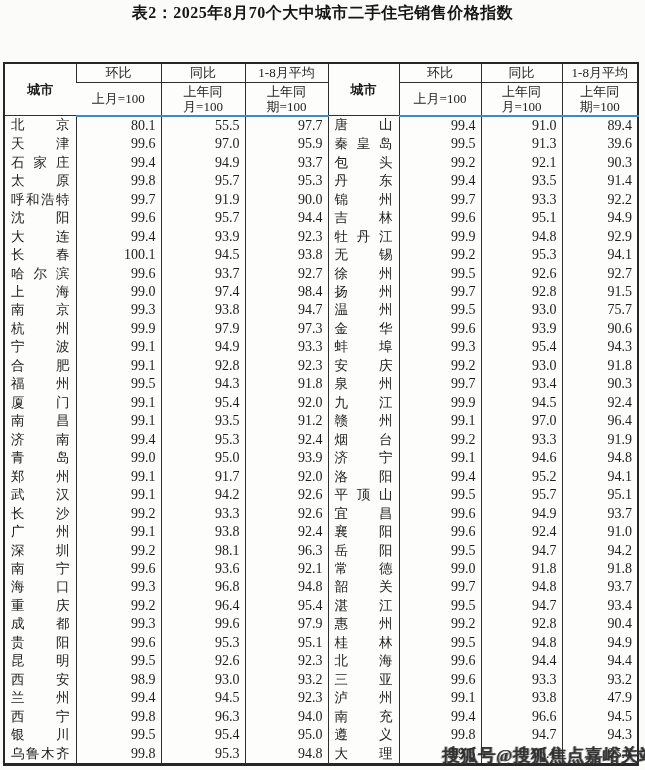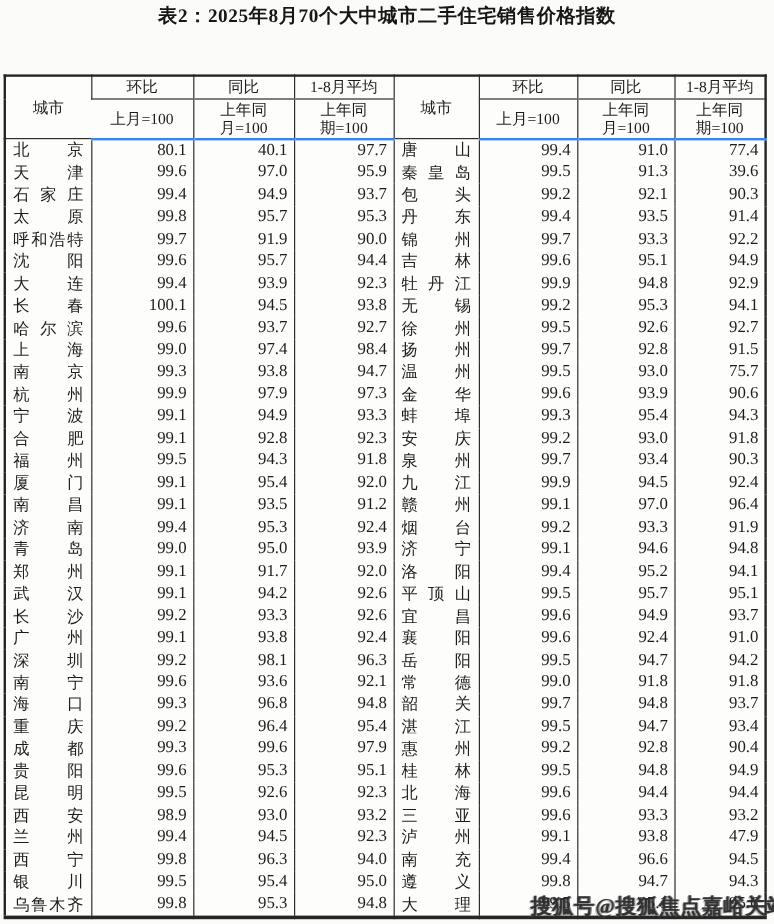--- a/index.html
+++ b/index.html
@@ -43,21 +43,21 @@
 
   
   th, td { border-left: 1px solid #2e2e2e; }
   th:first-child, td:first-child { border-left: none; }
 
   thead th { font-size: 13px; vertical-align: middle; }
   thead tr.hdr-top { height: 17px; }
   thead tr.hdr-top th { border-bottom: 1px solid #2e2e2e; }
   thead tr.hdr-sub { height: 33px; }
   thead tr.hdr-sub th { border-bottom: 2px solid #3b82f6; }
-  thead th.city-hdr { border-bottom: 2px solid #242424; }
+  thead th.city-hdr { border-bottom: 2px solid #242424; font-weight: bold; }
   .hdr-lines div { line-height: 15px; }
 
   tbody td { font-size: 14px; line-height: 18px; vertical-align: middle; }
   tbody td.city {
     text-align: justify;
     text-align-last: justify;
     padding: 0 6px 0 6px;
     font-size: 13.5px;
   }
   tbody td.num {
@@ -125,26 +125,26 @@
         <th class="hdr-lines">
             <div>上年同</div>
             <div>期=100</div>
           </th>
       </tr>
     </thead>
     <tbody>
         <tr>
           <td class="city">北京</td>
           <td class="num">80.1</td>
-          <td class="num">40.1</td>
+          <td class="num">55.5</td>
           <td class="num">97.7</td>
           <td class="city">唐山</td>
           <td class="num">99.4</td>
           <td class="num">91.0</td>
-          <td class="num">77.4</td>
+          <td class="num">89.4</td>
         </tr>
         <tr>
           <td class="city">天津</td>
           <td class="num">99.6</td>
           <td class="num">97.0</td>
           <td class="num">95.9</td>
           <td class="city">秦皇岛</td>
           <td class="num">99.5</td>
           <td class="num">91.3</td>
           <td class="num">39.6</td>

